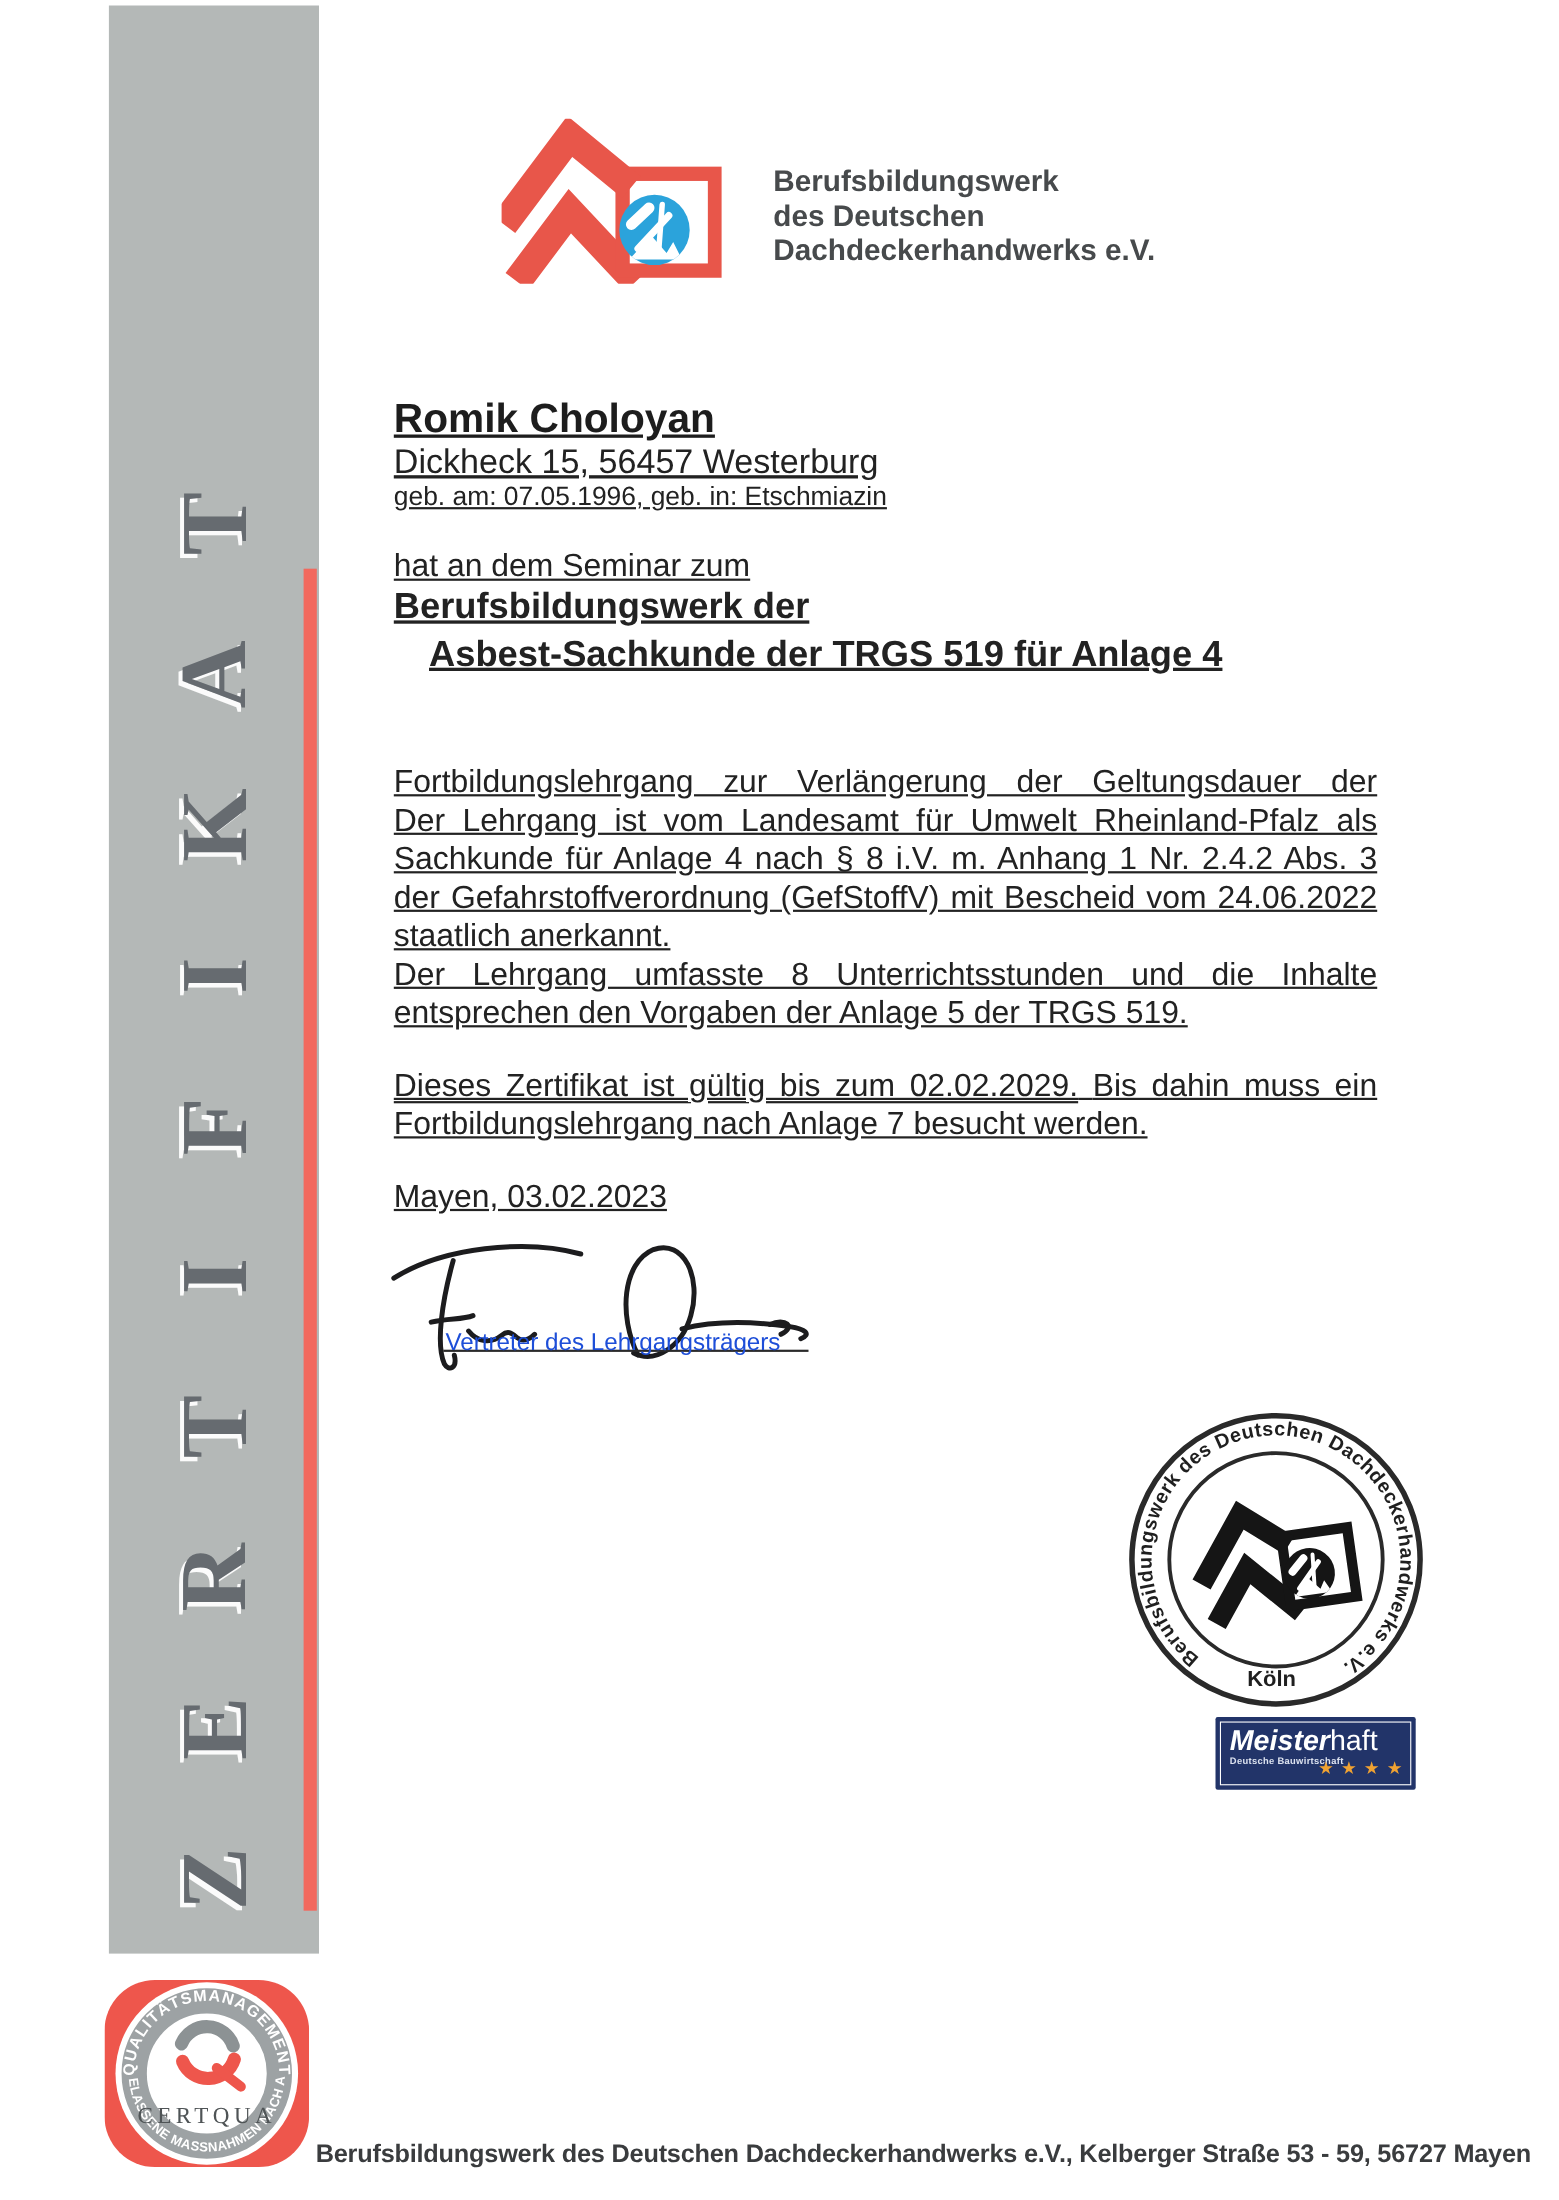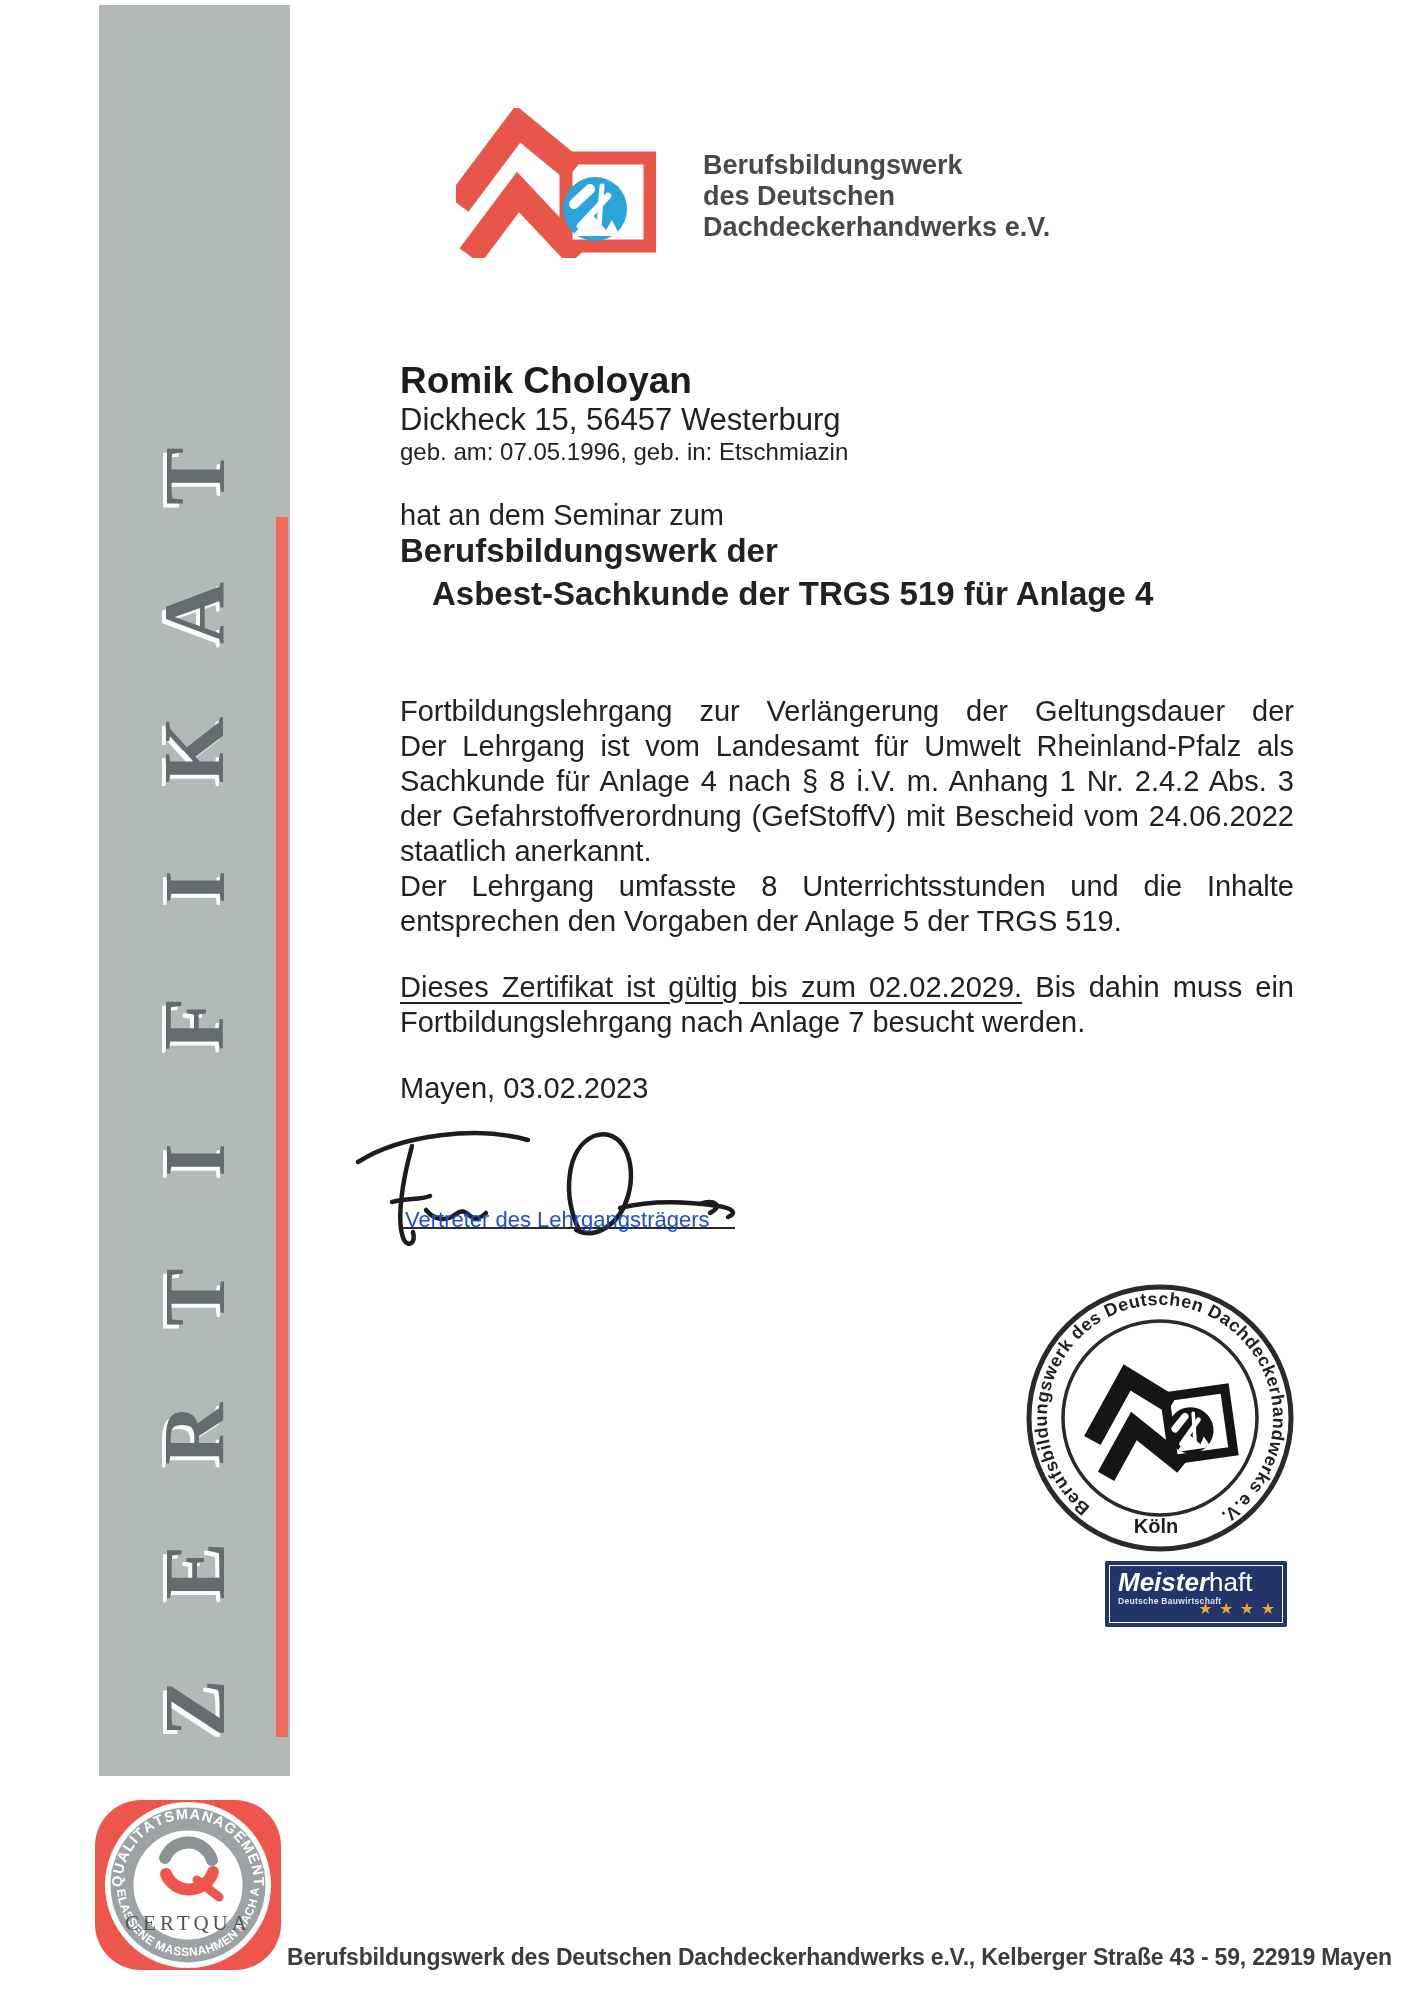--- a/index.html
+++ b/index.html
@@ -14,21 +14,21 @@
   .zcell{flex:0 0 auto;height:128px;display:flex;align-items:center;justify-content:center;}
   .zletter{display:inline-block;transform:rotate(-90deg);
            font-family:"Liberation Serif","DejaVu Serif",serif;font-weight:700;font-size:86px;
            color:#666b70;text-shadow:-4px -4px 0 #fbfbfb;line-height:1;}
 
   
   .logo{position:absolute;left:456px;top:108px;}
   .org{position:absolute;left:703px;top:150px;font-size:27px;font-weight:700;color:#474a4c;line-height:31px;}
 
   
-  .col{position:absolute;left:400px;width:894px;}
+  .col{position:absolute;left:358px;width:894px;text-decoration:underline;}
   .name{top:360px;font-size:37px;font-weight:700;color:#1d1d1d;}
   .addr{top:402px;font-size:31px;}
   .birth{top:438px;font-size:24px;}
   .intro{top:499px;font-size:29px;}
   .title1{top:532px;font-size:33px;font-weight:700;}
   .title2{top:575px;font-size:33px;font-weight:700;margin-left:32px;}
   .part{top:645px;font-size:29px;}
   .para{top:694px;font-size:29px;line-height:35px;}
   .line{white-space:nowrap;}
   .line.j{white-space:normal;text-align:justify;text-align-last:justify;}
@@ -206,15 +206,15 @@
       <textPath href="#cqBot" startOffset="50%" text-anchor="middle">ZUGELASSENE MASSNAHMEN NACH AZAV</textPath>
     </text>
     <g fill="none" stroke-linecap="round">
       <path d="M 70,58 A 25,25 0 0 1 117,60" stroke="#8c9294" stroke-width="12"></path>
       <path d="M 118,72 A 25,25 0 0 1 71,74" stroke="#ee564c" stroke-width="12"></path>
       <path d="M 102,80 L 124,97" stroke="#ee564c" stroke-width="9"></path>
     </g>
     <text x="93" y="130" text-anchor="middle" font-size="21" letter-spacing="4" fill="#4f5456" font-family="Liberation Serif, DejaVu Serif, serif">CERTQUA</text>
   </svg>
 
-  <div class="footer">Berufsbildungswerk des Deutschen Dachdeckerhandwerks e.V., Kelberger Straße 43 - 59,  22919 Mayen</div>
+  <div class="footer">Berufsbildungswerk des Deutschen Dachdeckerhandwerks e.V., Kelberger Straße 53 - 59,  56727 Mayen</div>
 
 </div>
 
 </body></html>

